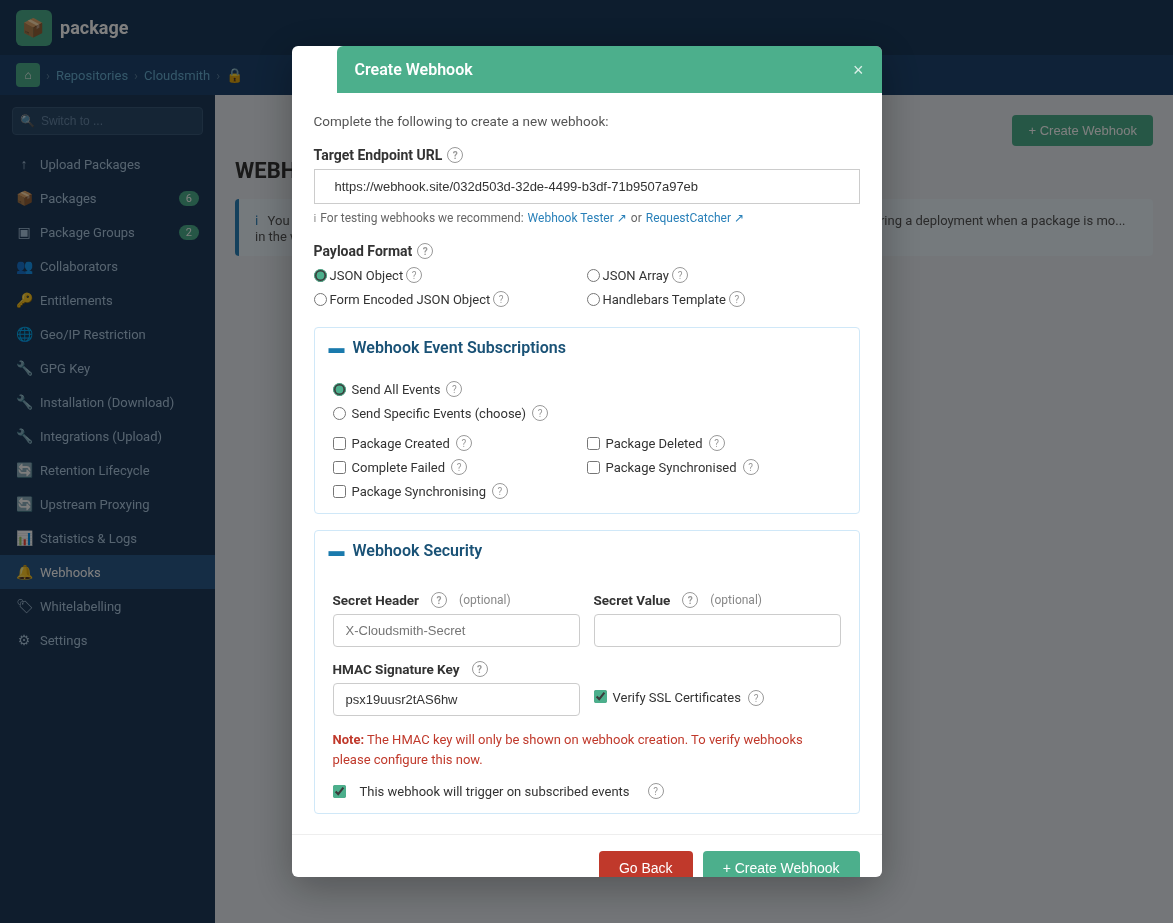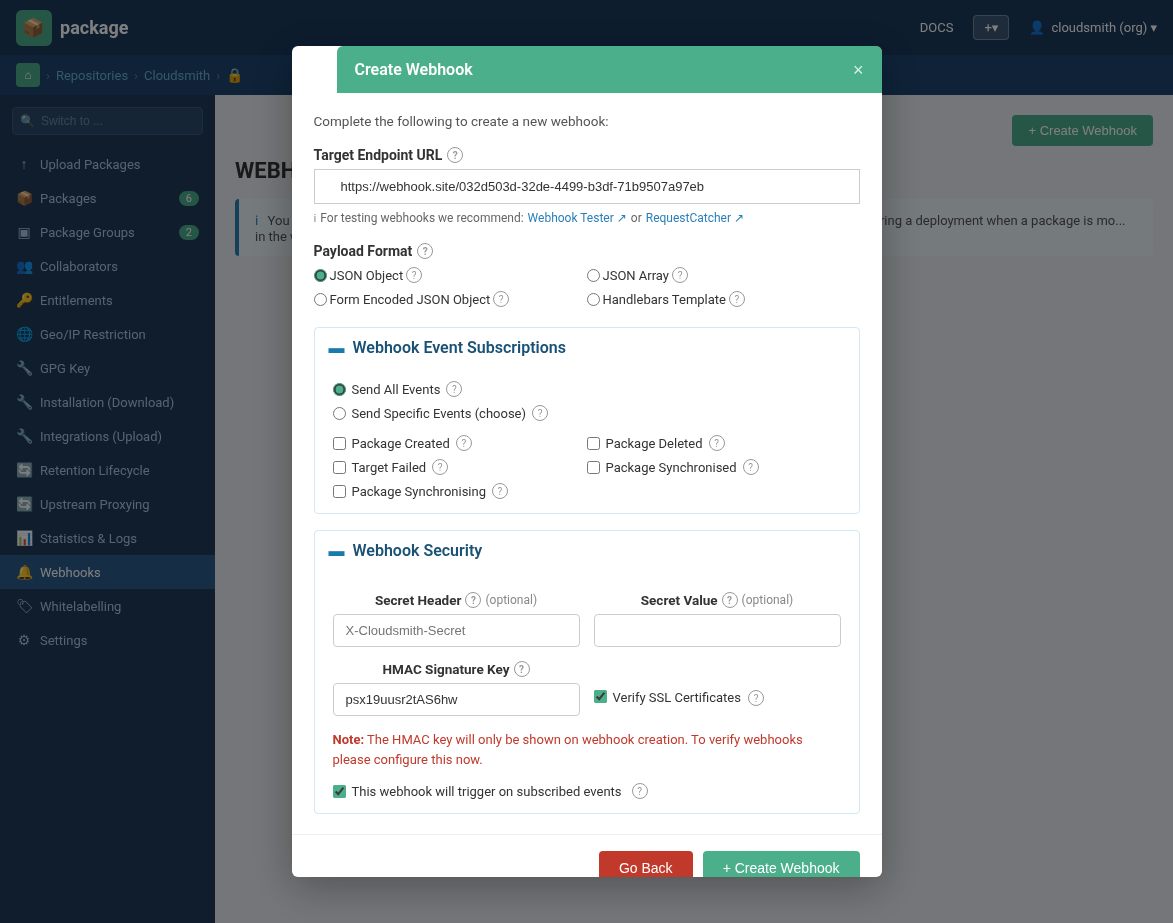--- a/index.html
+++ b/index.html
@@ -232,21 +232,21 @@
       color: #333;
       outline: none;
     }
     .url-input-wrapper {
       position: relative;
     }
     .url-input {
       width: 100%;
       border: 1px solid #ccc;
       border-radius: 0;
-      padding: 9px 26px;
+      padding: 9px 20px;
       font-size: 13px;
       color: #333;
       outline: none;
     }
 
     .testing-hint {
       font-size: 12px;
       color: #666;
       margin-top: 6px;
       display: flex;
@@ -322,40 +322,40 @@
       font-size: 13px;
       color: #333;
       cursor: pointer;
     }
     .check-label input[type="checkbox"] { accent-color: #4caf8c; }
 
     
     .security-section { margin-top: 16px; }
     .two-col { display: grid; grid-template-columns: 1fr 1fr; gap: 14px; margin-top: 8px; }
     .form-group { display: flex; flex-direction: column; gap: 6px; }
-    .form-group label { font-weight: 700; color: #333; font-size: 13.5px; display: flex; align-items: center; gap: 4px; justify-content: center; }
+    .form-group label { font-weight: 700; color: #333; font-size: 13.5px; display: flex; align-items: center; gap: 12px; }
     .optional-text { font-weight: normal; color: #888; font-size: 12px; }
 
     .hmac-section { margin-top: 14px; }
     .hmac-row { display: grid; grid-template-columns: 1fr 1fr; gap: 14px; align-items: end; }
     .verify-ssl { display: flex; align-items: flex-start; gap: 6px; font-size: 13px; color: #333; padding-bottom: 10px; }
     .verify-ssl input[type="checkbox"] { accent-color: #4caf8c; }
 
     .note-box {
       color: #c0392b;
       font-size: 13px;
       margin-top: 14px;
       line-height: 1.5;
     }
     .note-box strong { font-weight: 700; }
 
     .trigger-row {
       display: flex;
       align-items: center;
-      gap: 6px;
+      gap: 14px;
       font-size: 13px;
       color: #333;
       margin-top: 14px;
       cursor: pointer;
     }
     .trigger-row input[type="checkbox"] { accent-color: #4caf8c; }
 
     
     .modal-footer {
       padding: 16px 22px;
@@ -409,28 +409,20 @@
       margin-top: 40px;
     }
   </style>
 </head>
 <body>
 
 <nav class="top-nav">
   <div class="top-nav-logo">
     <div class="logo-icon">📦</div>
     <span>package</span>
-  </div>
-  <div class="top-nav-right">
-    <a class="docs-link">DOCS</a>
-    <div class="nav-btn">+▾</div>
-    <div class="user-menu">
-      <span>👤</span>
-      <span>cloudsmith (org) ▾</span>
-    </div>
   </div>
 </nav>
 
 <div class="breadcrumb-bar">
   <div class="breadcrumb-home">⌂</div>
   <span class="breadcrumb-sep">›</span>
   <span class="breadcrumb-item">Repositories</span>
   <span class="breadcrumb-sep">›</span>
   <span class="breadcrumb-item">Cloudsmith</span>
   <span class="breadcrumb-sep">›</span>
@@ -604,21 +596,21 @@
               <span>Package Created</span>
               <span class="help-icon">?</span>
             </label>
             <label class="check-label">
               <input type="checkbox" style="">
               <span>Package Deleted</span>
               <span class="help-icon">?</span>
             </label>
             <label class="check-label">
               <input type="checkbox" style="">
-              <span>Target Failed</span>
+              <span>Complete Failed</span>
               <span class="help-icon">?</span>
             </label>
             <label class="check-label">
               <input type="checkbox" style="">
               <span>Package Synchronised</span>
               <span class="help-icon">?</span>
             </label>
             <label class="check-label">
               <input type="checkbox" style="">
               <span>Package Synchronising</span>

